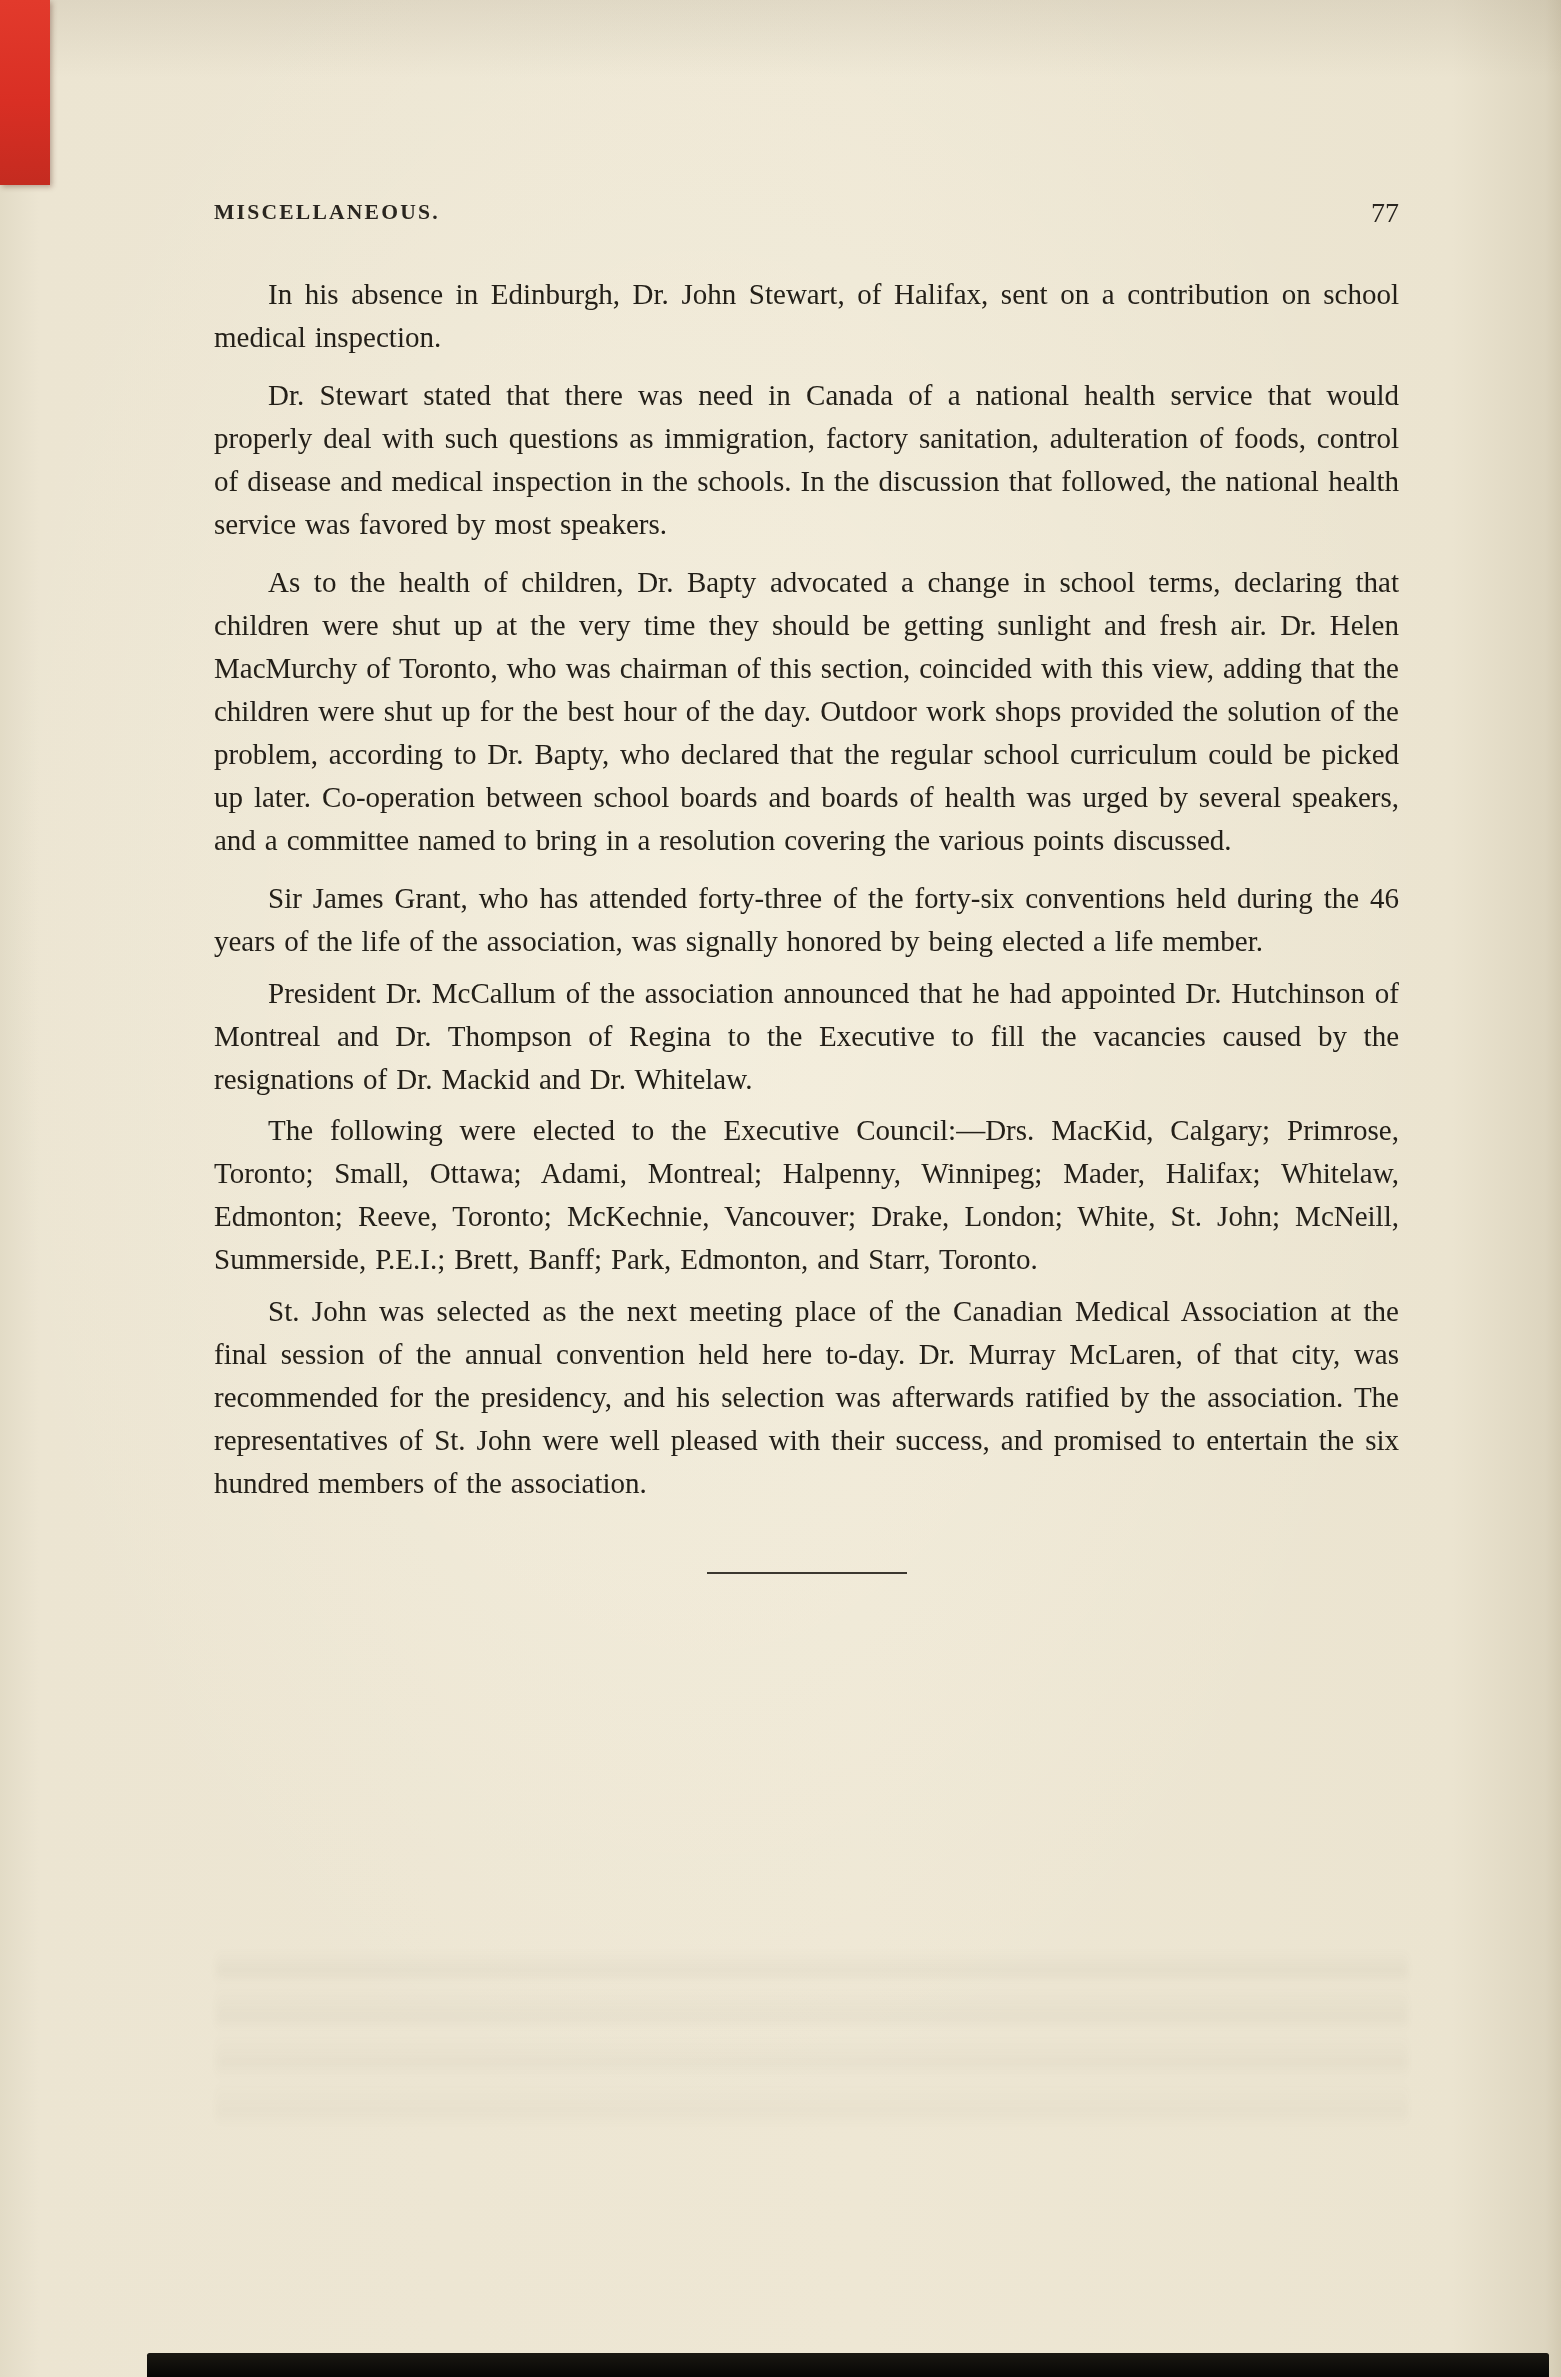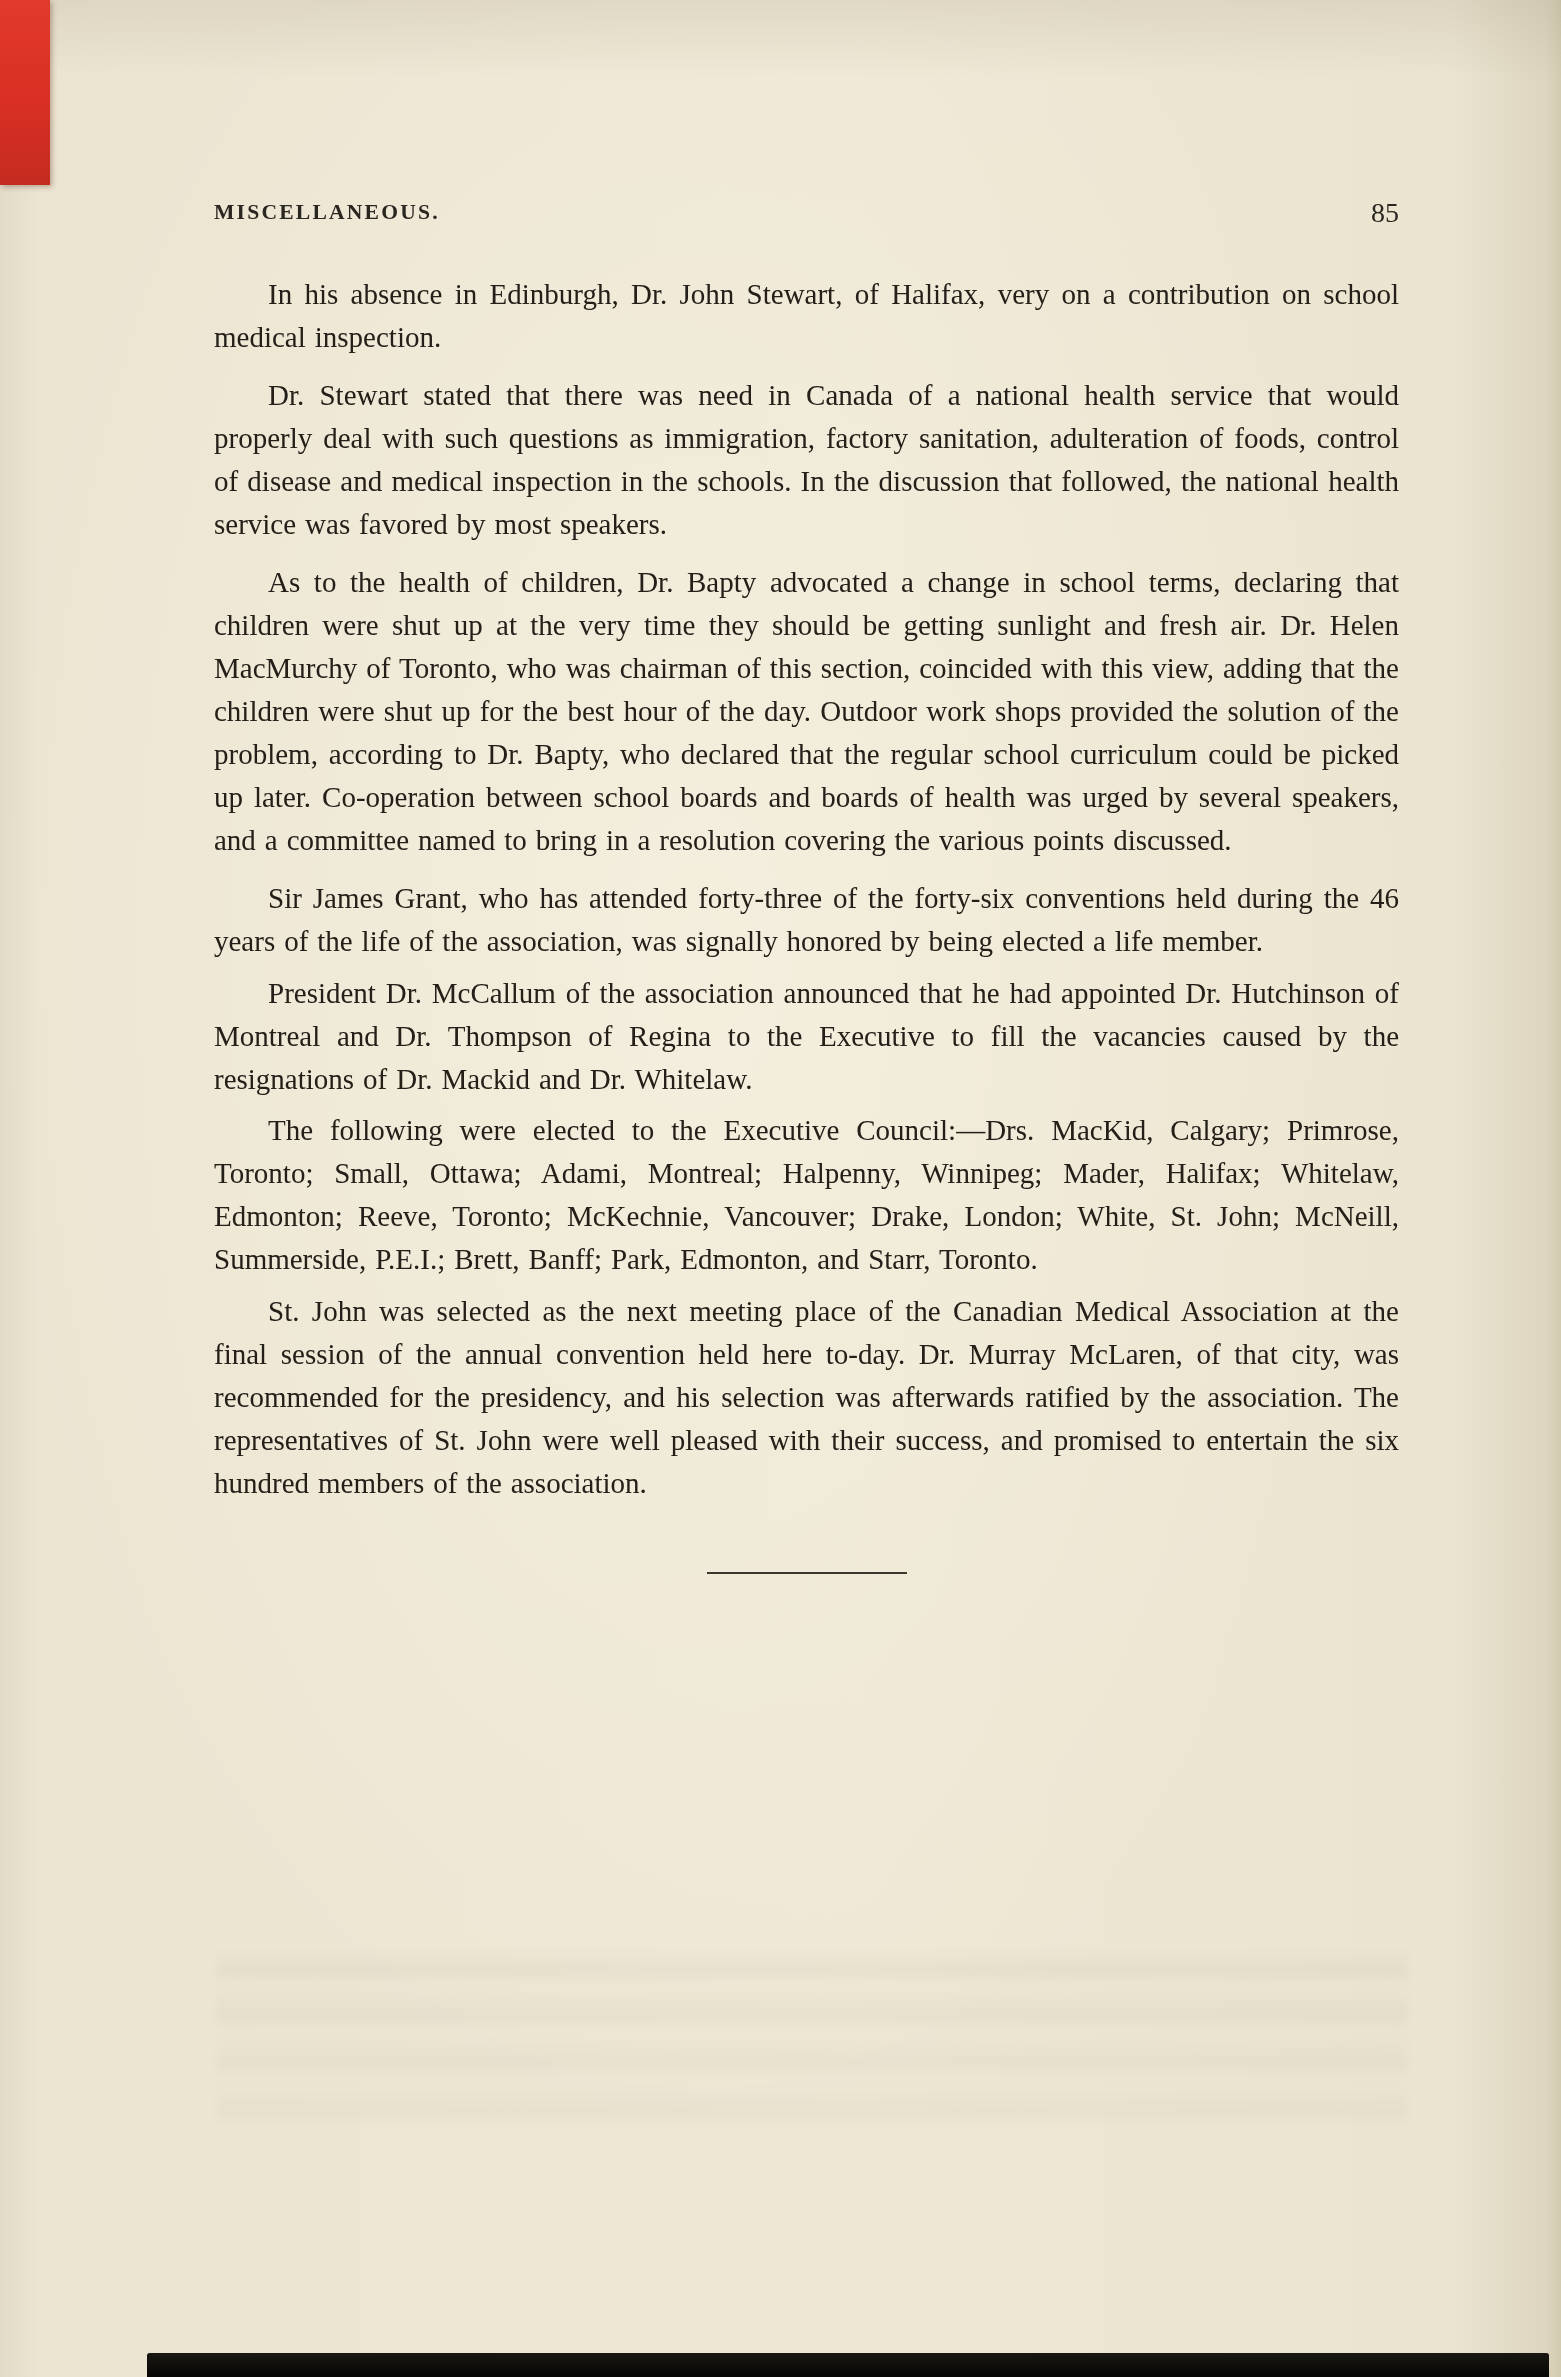--- a/index.html
+++ b/index.html
@@ -121,24 +121,24 @@
 <body>
 
 <div class="scan">
 
   <div class="red-strip"></div>
 
   <div class="text-block">
 
     <div class="header-row">
       <span class="running-header">MISCELLANEOUS.</span>
-      <span class="page-number">85</span>
+      <span class="page-number">77</span>
     </div>
 
-    <p class="para">In his absence in Edinburgh, Dr. John Stewart, of Halifax, very on a contribution on school medical inspection.</p>
+    <p class="para">In his absence in Edinburgh, Dr. John Stewart, of Halifax, sent on a contribution on school medical inspection.</p>
     <p class="para">Dr. Stewart stated that there was need in Canada of a national health service that would properly deal with such questions as immigration, factory sanitation, adulteration of foods, control of disease and medical inspection in the schools. In the discussion that followed, the national health service was favored by most speakers.</p>
     <p class="para">As to the health of children, Dr. Bapty advocated a change in school terms, declaring that children were shut up at the very time they should be getting sunlight and fresh air. Dr. Helen MacMurchy of Toronto, who was chairman of this section, coincided with this view, adding that the children were shut up for the best hour of the day. Outdoor work shops provided the solution of the problem, according to Dr. Bapty, who declared that the regular school curriculum could be picked up later. Co-operation between school boards and boards of health was urged by several speakers, and a committee named to bring in a resolution covering the various points discussed.</p>
     <p class="para">Sir James Grant, who has attended forty-three of the forty-six conventions held during the 46 years of the life of the association, was signally honored by being elected a life member.</p>
     <p class="para spaced">President Dr. McCallum of the association announced that he had appointed Dr. Hutchinson of Montreal and Dr. Thompson of Regina to the Executive to fill the vacancies caused by the resignations of Dr. Mackid and Dr. Whitelaw.</p>
     <p class="para spaced">The following were elected to the Executive Council:—Drs. MacKid, Calgary; Primrose, Toronto; Small, Ottawa; Adami, Montreal; Halpenny, Winnipeg; Mader, Halifax; Whitelaw, Edmonton; Reeve, Toronto; McKechnie, Vancouver; Drake, London; White, St. John; McNeill, Summerside, P.E.I.; Brett, Banff; Park, Edmonton, and Starr, Toronto.</p>
     <p class="para spaced">St. John was selected as the next meeting place of the Canadian Medical Association at the final session of the annual convention held here to-day. Dr. Murray McLaren, of that city, was recommended for the presidency, and his selection was afterwards ratified by the association. The representatives of St. John were well pleased with their success, and promised to entertain the six hundred members of the association.</p>
 
     <div class="divider"></div>
 
   </div>

